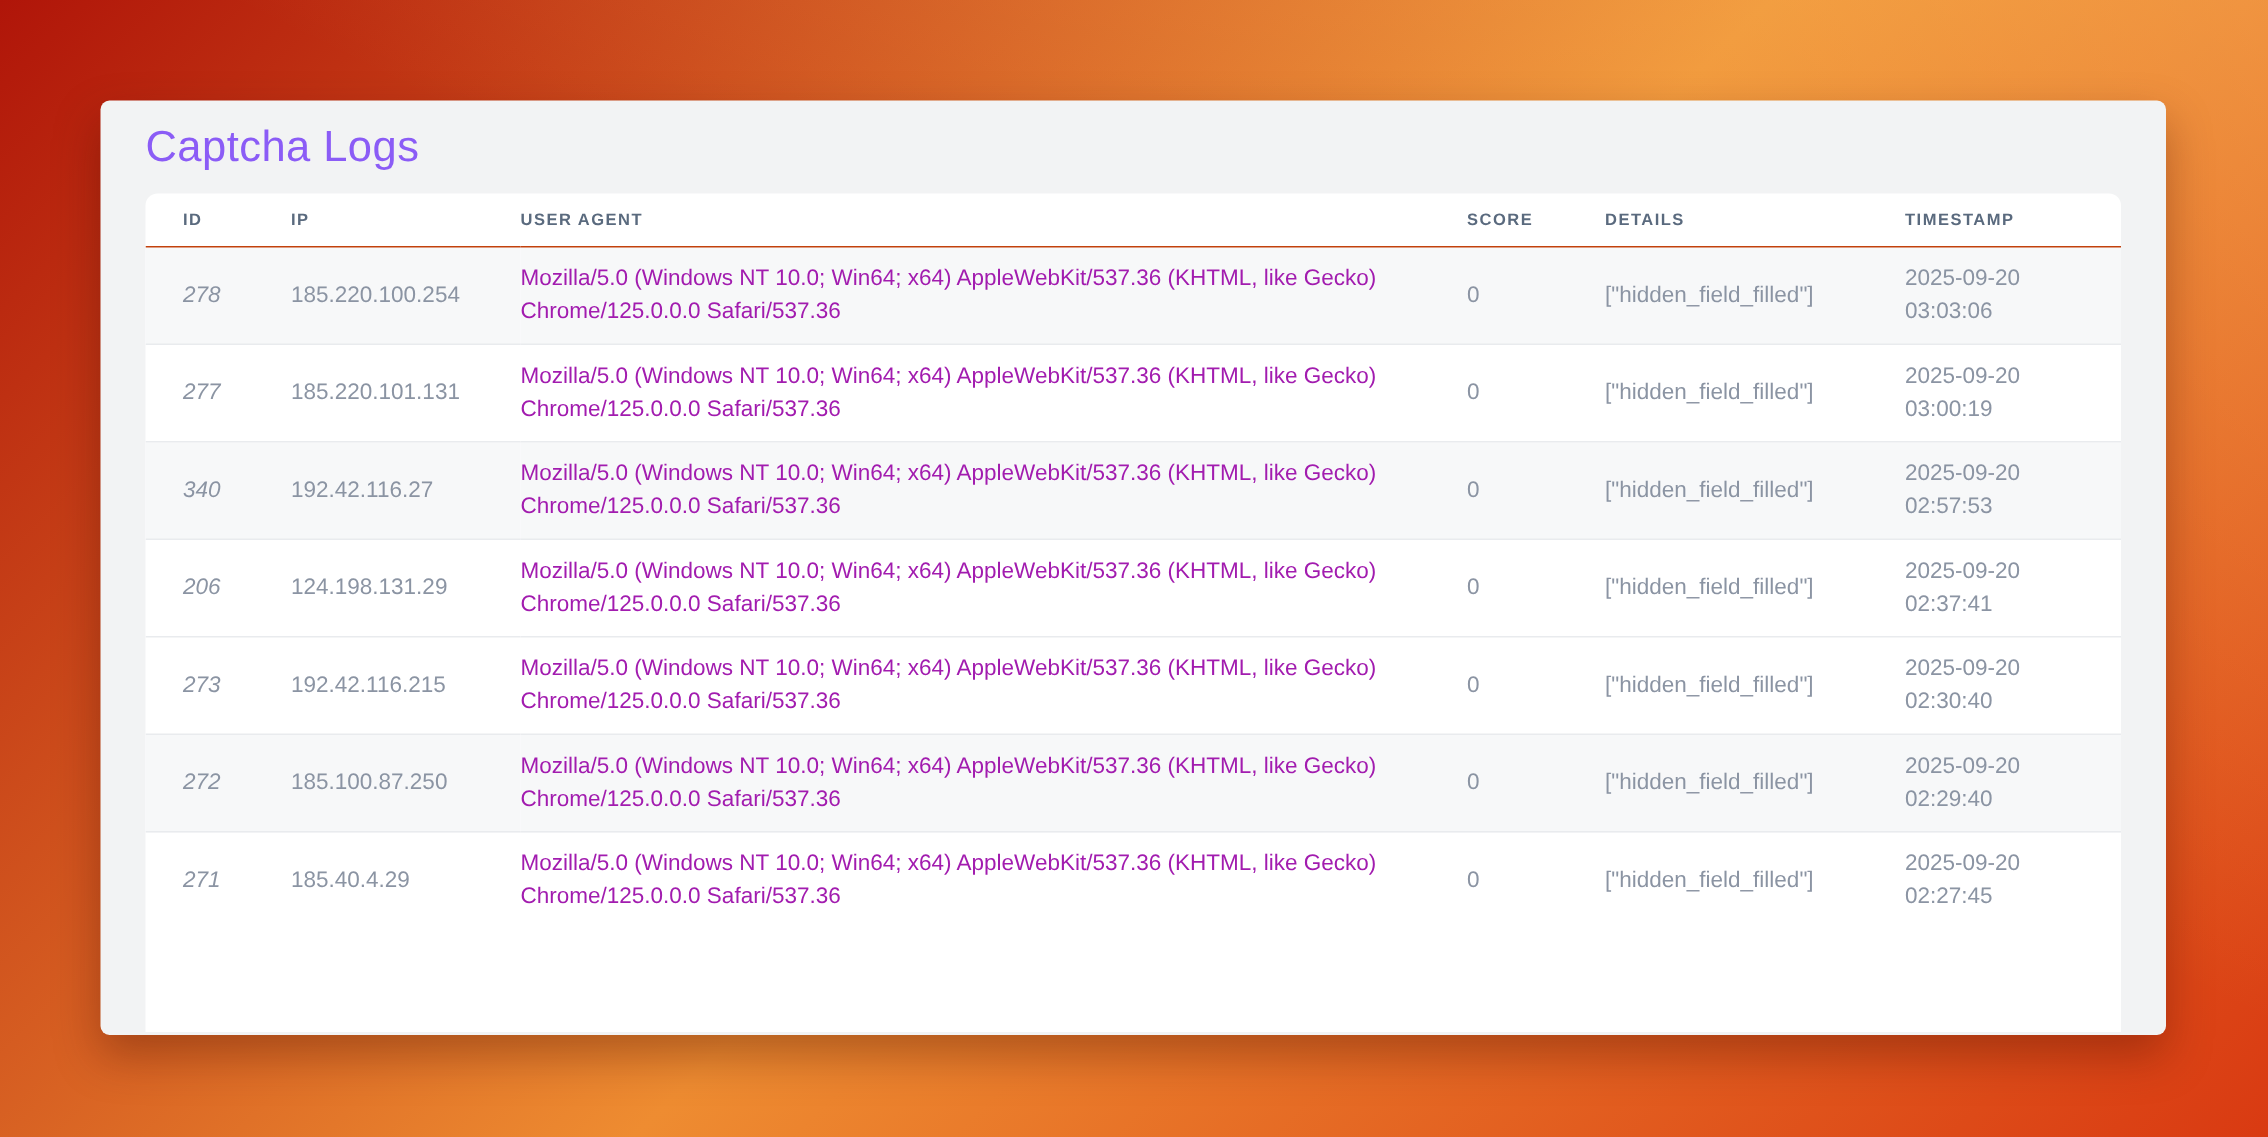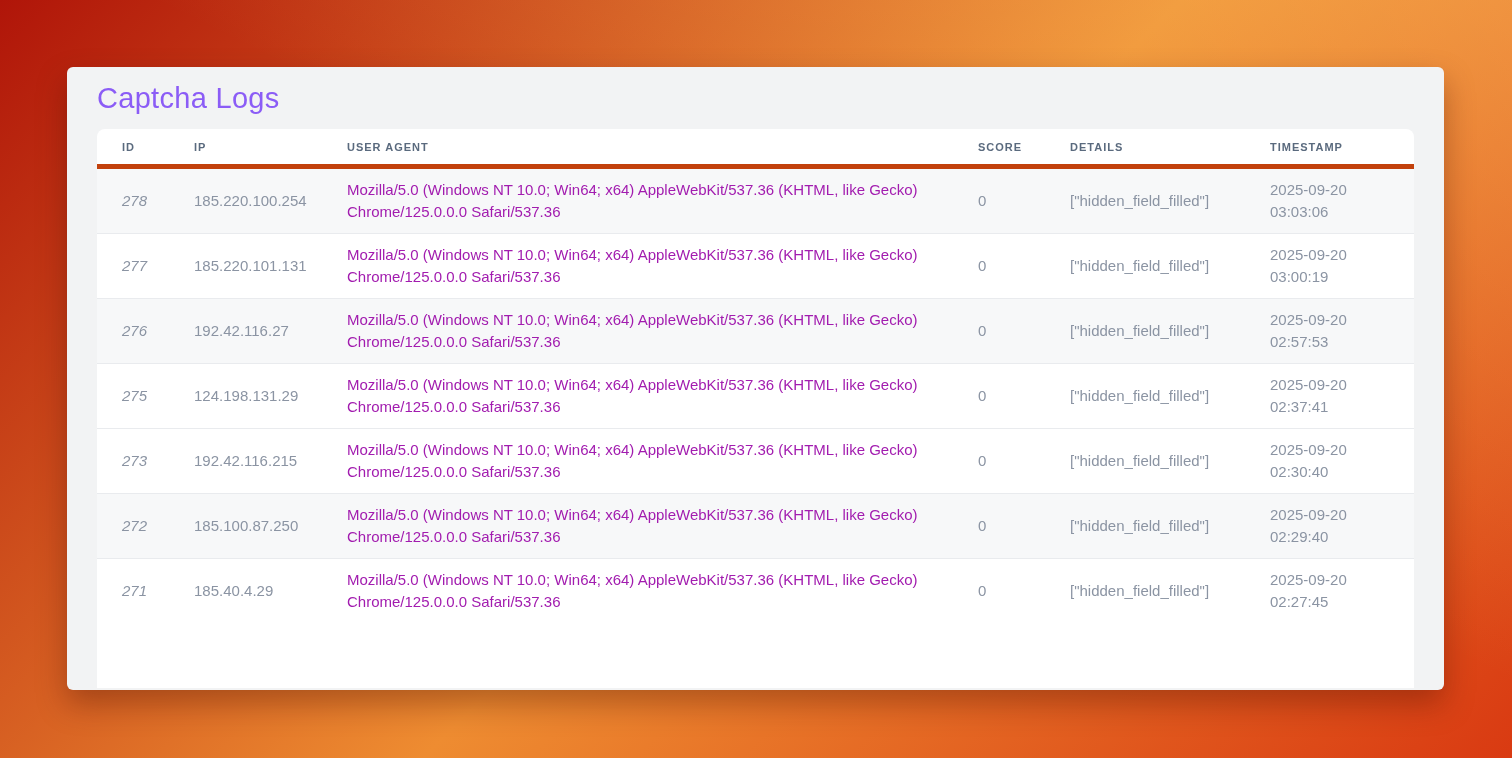--- a/index.html
+++ b/index.html
@@ -44,21 +44,21 @@
   col.c-score { width: 92px; }
   col.c-details { width: 200px; }
   col.c-timestamp { width: 147px; }
   thead th {
     text-align: left;
     font-size: 11px;
     font-weight: 700;
     letter-spacing: 1px;
     color: #5a6a7e;
     padding: 12px 0 11px 0;
-    border-bottom: 5px solid #c2410c;
+    border-bottom: 1px solid #c2410c;
     text-transform: uppercase;
     white-space: nowrap;
   }
   thead th.col-id { padding-left: 25px; }
   tbody td {
     font-size: 15px;
     line-height: 22px;
     color: #8b94a3;
     padding: 10px 0;
     vertical-align: middle;
@@ -106,29 +106,29 @@
   </tr>
           <tr>
     <td class="col-id">277</td>
     <td class="col-ip">185.220.101.131</td>
     <td class="col-user_agent">Mozilla/5.0 (Windows NT 10.0; Win64; x64) AppleWebKit/537.36 (KHTML, like Gecko) Chrome/125.0.0.0 Safari/537.36</td>
     <td class="col-score">0</td>
     <td class="col-details">["hidden_field_filled"]</td>
     <td class="col-timestamp">2025-09-20 03:00:19</td>
   </tr>
           <tr class="striped">
-    <td class="col-id">276</td>
+    <td class="col-id">340</td>
     <td class="col-ip">192.42.116.27</td>
     <td class="col-user_agent">Mozilla/5.0 (Windows NT 10.0; Win64; x64) AppleWebKit/537.36 (KHTML, like Gecko) Chrome/125.0.0.0 Safari/537.36</td>
     <td class="col-score">0</td>
     <td class="col-details">["hidden_field_filled"]</td>
     <td class="col-timestamp">2025-09-20 02:57:53</td>
   </tr>
           <tr>
-    <td class="col-id">275</td>
+    <td class="col-id">206</td>
     <td class="col-ip">124.198.131.29</td>
     <td class="col-user_agent">Mozilla/5.0 (Windows NT 10.0; Win64; x64) AppleWebKit/537.36 (KHTML, like Gecko) Chrome/125.0.0.0 Safari/537.36</td>
     <td class="col-score">0</td>
     <td class="col-details">["hidden_field_filled"]</td>
     <td class="col-timestamp">2025-09-20 02:37:41</td>
   </tr>
           <tr>
     <td class="col-id">273</td>
     <td class="col-ip">192.42.116.215</td>
     <td class="col-user_agent">Mozilla/5.0 (Windows NT 10.0; Win64; x64) AppleWebKit/537.36 (KHTML, like Gecko) Chrome/125.0.0.0 Safari/537.36</td>

